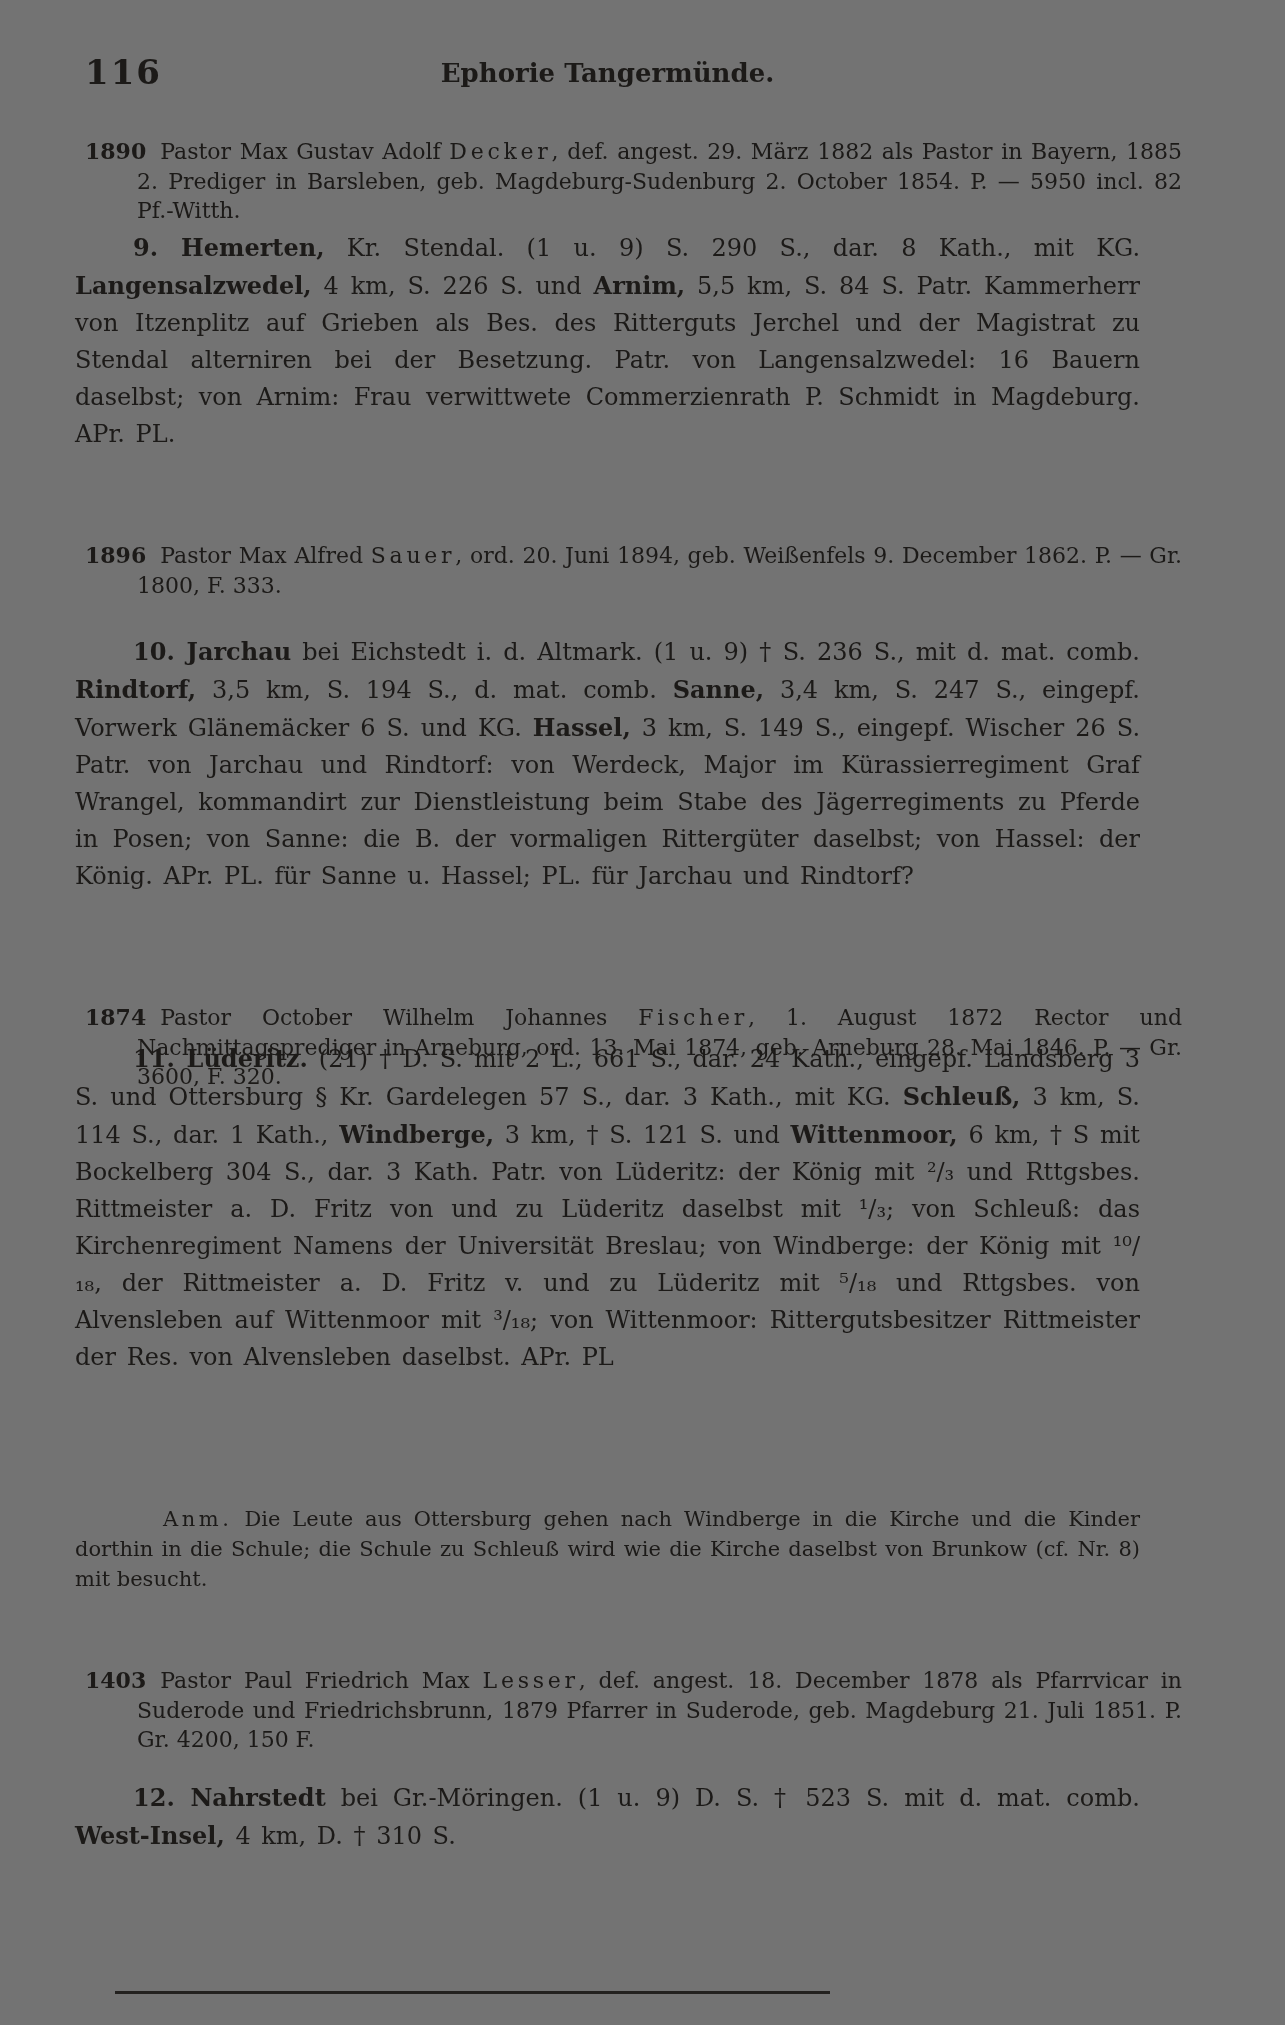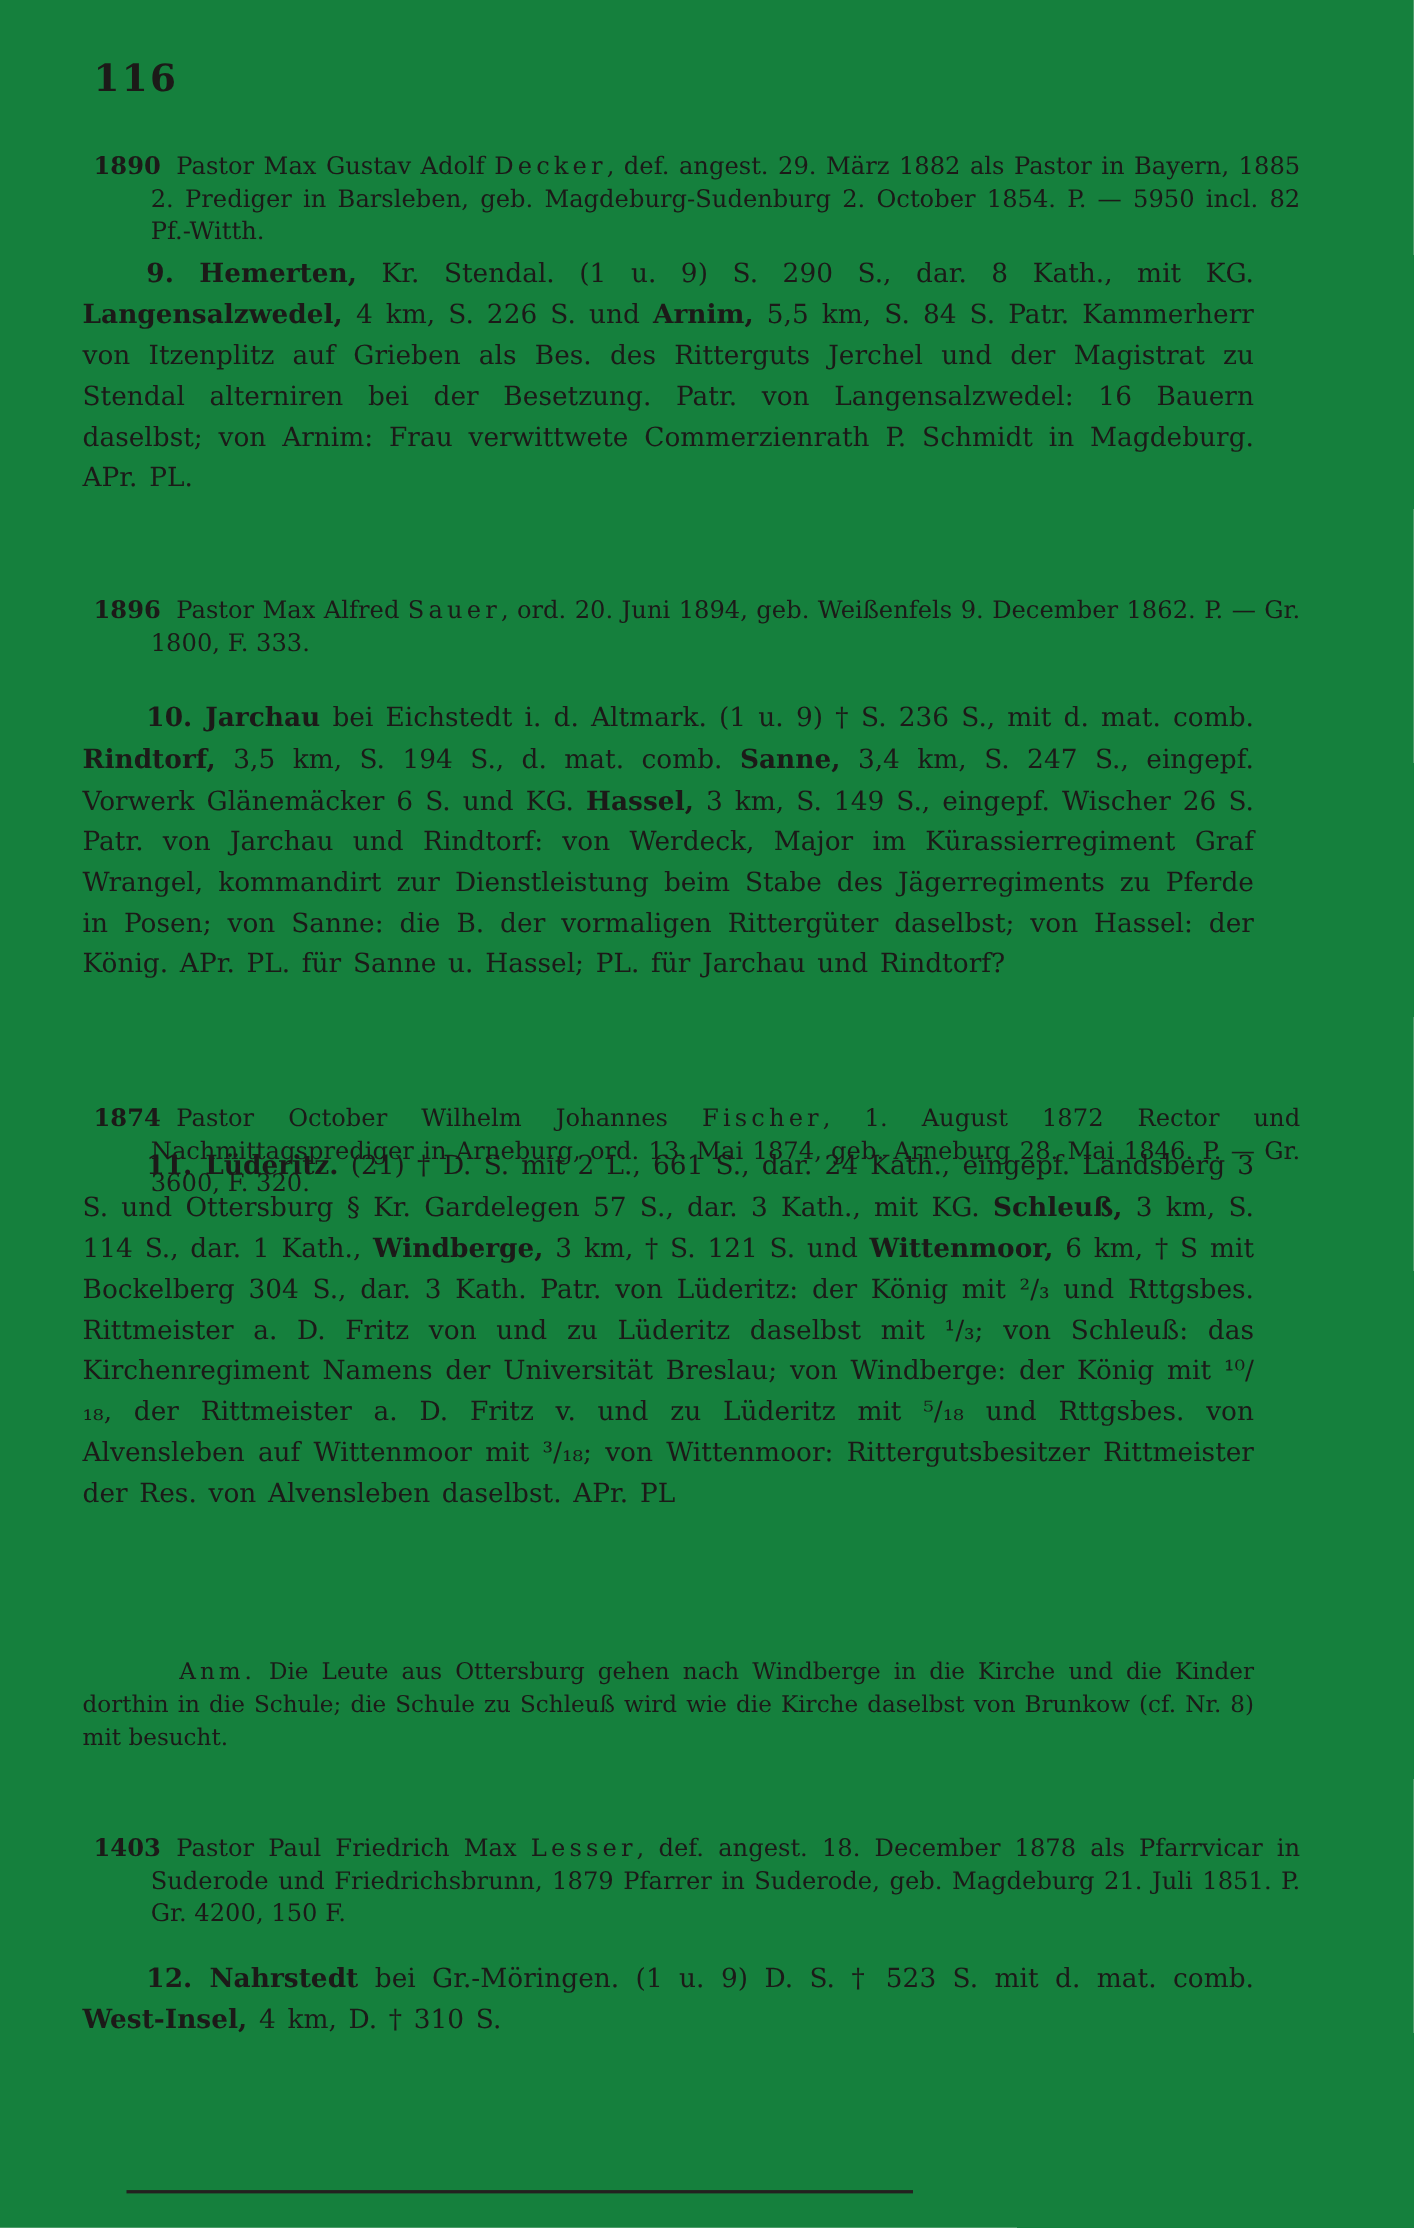--- a/index.html
+++ b/index.html
@@ -4,21 +4,21 @@
 <style>
   html,body{margin:0;padding:0;}
   body{
     width:1285px;height:2025px;
     background:#f4f4f2;
     font-family:"DejaVu Serif","Liberation Serif",serif;
   }
   .page{
     position:relative;
     width:1285px;height:2025px;
-    background:#15803d;
+    background:#737373;
     color:#1c1a18;
     overflow:hidden;
   }
   .page-number{
     position:absolute;top:52px;left:85px;
     font-size:34px;font-weight:700;letter-spacing:2px;
   }
   .running-head{
     position:absolute;top:58px;left:75px;width:1065px;
     text-align:center;font-size:26px;font-weight:700;
@@ -52,20 +52,21 @@
     background:#23211f;
   }
 </style>
 </head>
 <body>
 
 <div class="page">
 
   <div class="page-number">116</div>
 
+  <div class="running-head">Ephorie Tangermünde.</div>
 
   <div class="entry" style="top:137px">
     <span class="year">1890</span><span class="etext"><span>Pastor Max Gustav Adolf </span><span class="sp">Decker</span><span>, def. angest. 29. März 1882 als Pastor in Bayern, 1885 2. Prediger in Barsleben, geb. Magdeburg-Sudenburg 2. October 1854.  P. — 5950 incl. 82 Pf.-Witth.</span></span>
   </div>
 
   <div class="section" style="top:229px">
     <span class="stext"><span class="b">9. Hemerten,</span><span> Kr. Stendal.  (1 u. 9) S. 290 S., dar. 8 Kath., mit KG. </span><span class="b">Langensalzwedel,</span><span> 4 km, S. 226 S. und </span><span class="b">Arnim,</span><span> 5,5 km, S. 84 S.  Patr. Kammerherr von Itzenplitz auf Grieben als Bes. des Ritterguts Jerchel und der Magistrat zu Stendal alterniren bei der Besetzung.  Patr. von Langensalzwedel: 16 Bauern daselbst; von Arnim: Frau verwittwete Commerzienrath P. Schmidt in Magdeburg.  APr.  PL.</span></span>
   </div>
 
   <div class="entry" style="top:541px">

